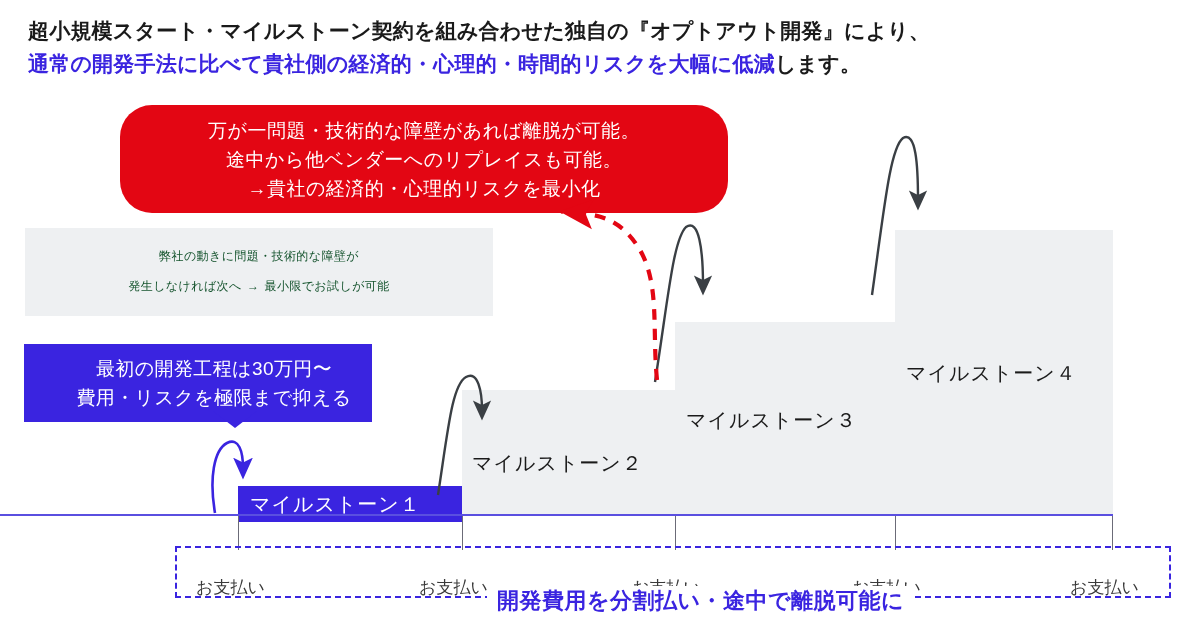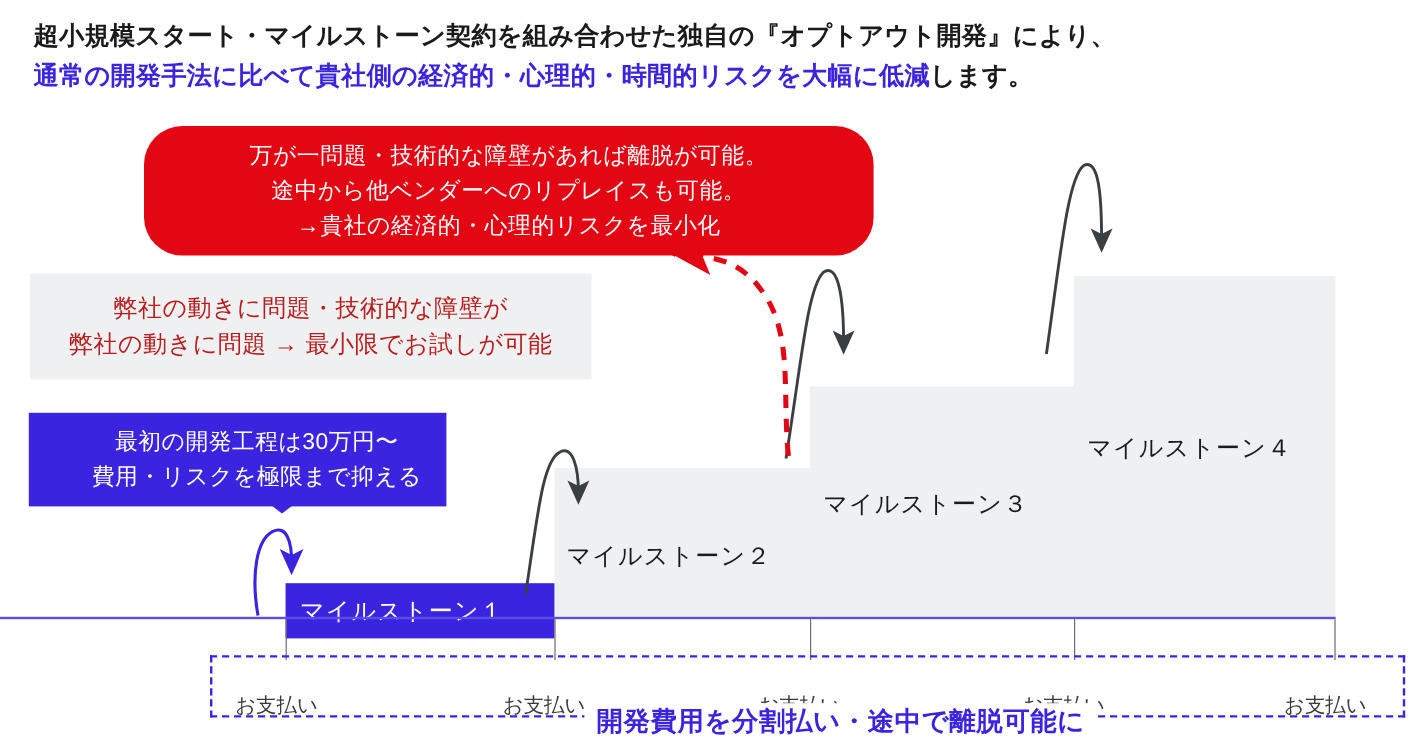--- a/index.html
+++ b/index.html
@@ -147,24 +147,25 @@
   }
 
   #callout-gray {
     left: 25px;
     top: 228px;
     width: 468px;
     padding: 14px 0 14px 0;
     background: #eef0f2;
   }
   #callout-gray .callout-text {
-    color: #b91c1c;
-    font-size: 20px;
+    color: #14532d;
+    font-size: 12px;
     line-height: 30px;
     letter-spacing: 0.4px;
+    font-family: Liberation Mono, monospace;
   }
 
   #callout-blue {
     left: 24px;
     top: 344px;
     width: 348px;
     padding: 10px 0 10px 0;
     background: #3a24e0;
   }
   #callout-blue .callout-text {
@@ -205,21 +206,21 @@
   </div>
 
   <div class="step-block" id="step-1" style="left:238px; top:487px; width:224px; height:27px;"></div>
 
   <div class="step-block" id="step-2" style="left:462px; top:390px; width:222px; height:124px;"></div>
 
   <div class="step-block" id="step-3" style="left:675px; top:322px; width:222px; height:192px;"></div>
 
   <div class="step-block" id="step-4" style="left:895px; top:230px; width:218px; height:284px;"></div>
 
-  <div id="ms1-chip" style="left:238px; top:486px; width:224px; height:46px;">
+  <div id="ms1-chip" style="left:238px; top:486px; width:224px; height:36px;">
     <span>マイルストーン１</span>
   </div>
 
   <div class="step-label" style="left:472px; top:450px;">
     <span>マイルストーン２</span>
   </div>
 
   <div class="step-label" style="left:686px; top:407px;">
     <span>マイルストーン３</span>
   </div>
@@ -260,21 +261,21 @@
 
   <div class="callout" id="callout-red">
     <span class="callout-text">万が一問題・技術的な障壁があれば離脱が可能。</span>
     <span class="callout-text">途中から他ベンダーへのリプレイスも可能。</span>
     <span class="callout-text">→貴社の経済的・心理的リスクを最小化</span>
   </div>
   <div id="callout-red-tail"></div>
 
   <div class="callout" id="callout-gray">
     <span class="callout-text">弊社の動きに問題・技術的な障壁が</span>
-    <span class="callout-text">弊社の動きに問題 → 最小限でお試しが可能</span>
+    <span class="callout-text">発生しなければ次へ → 最小限でお試しが可能</span>
   </div>
 
   <div class="callout" id="callout-blue">
     <span class="callout-text">最初の開発工程は30万円〜</span>
     <span class="callout-text">費用・リスクを極限まで抑える</span>
   </div>
   <div id="callout-blue-tail"></div>
 
   <svg class="overlay" viewBox="0 0 1188 629">
     <defs>

